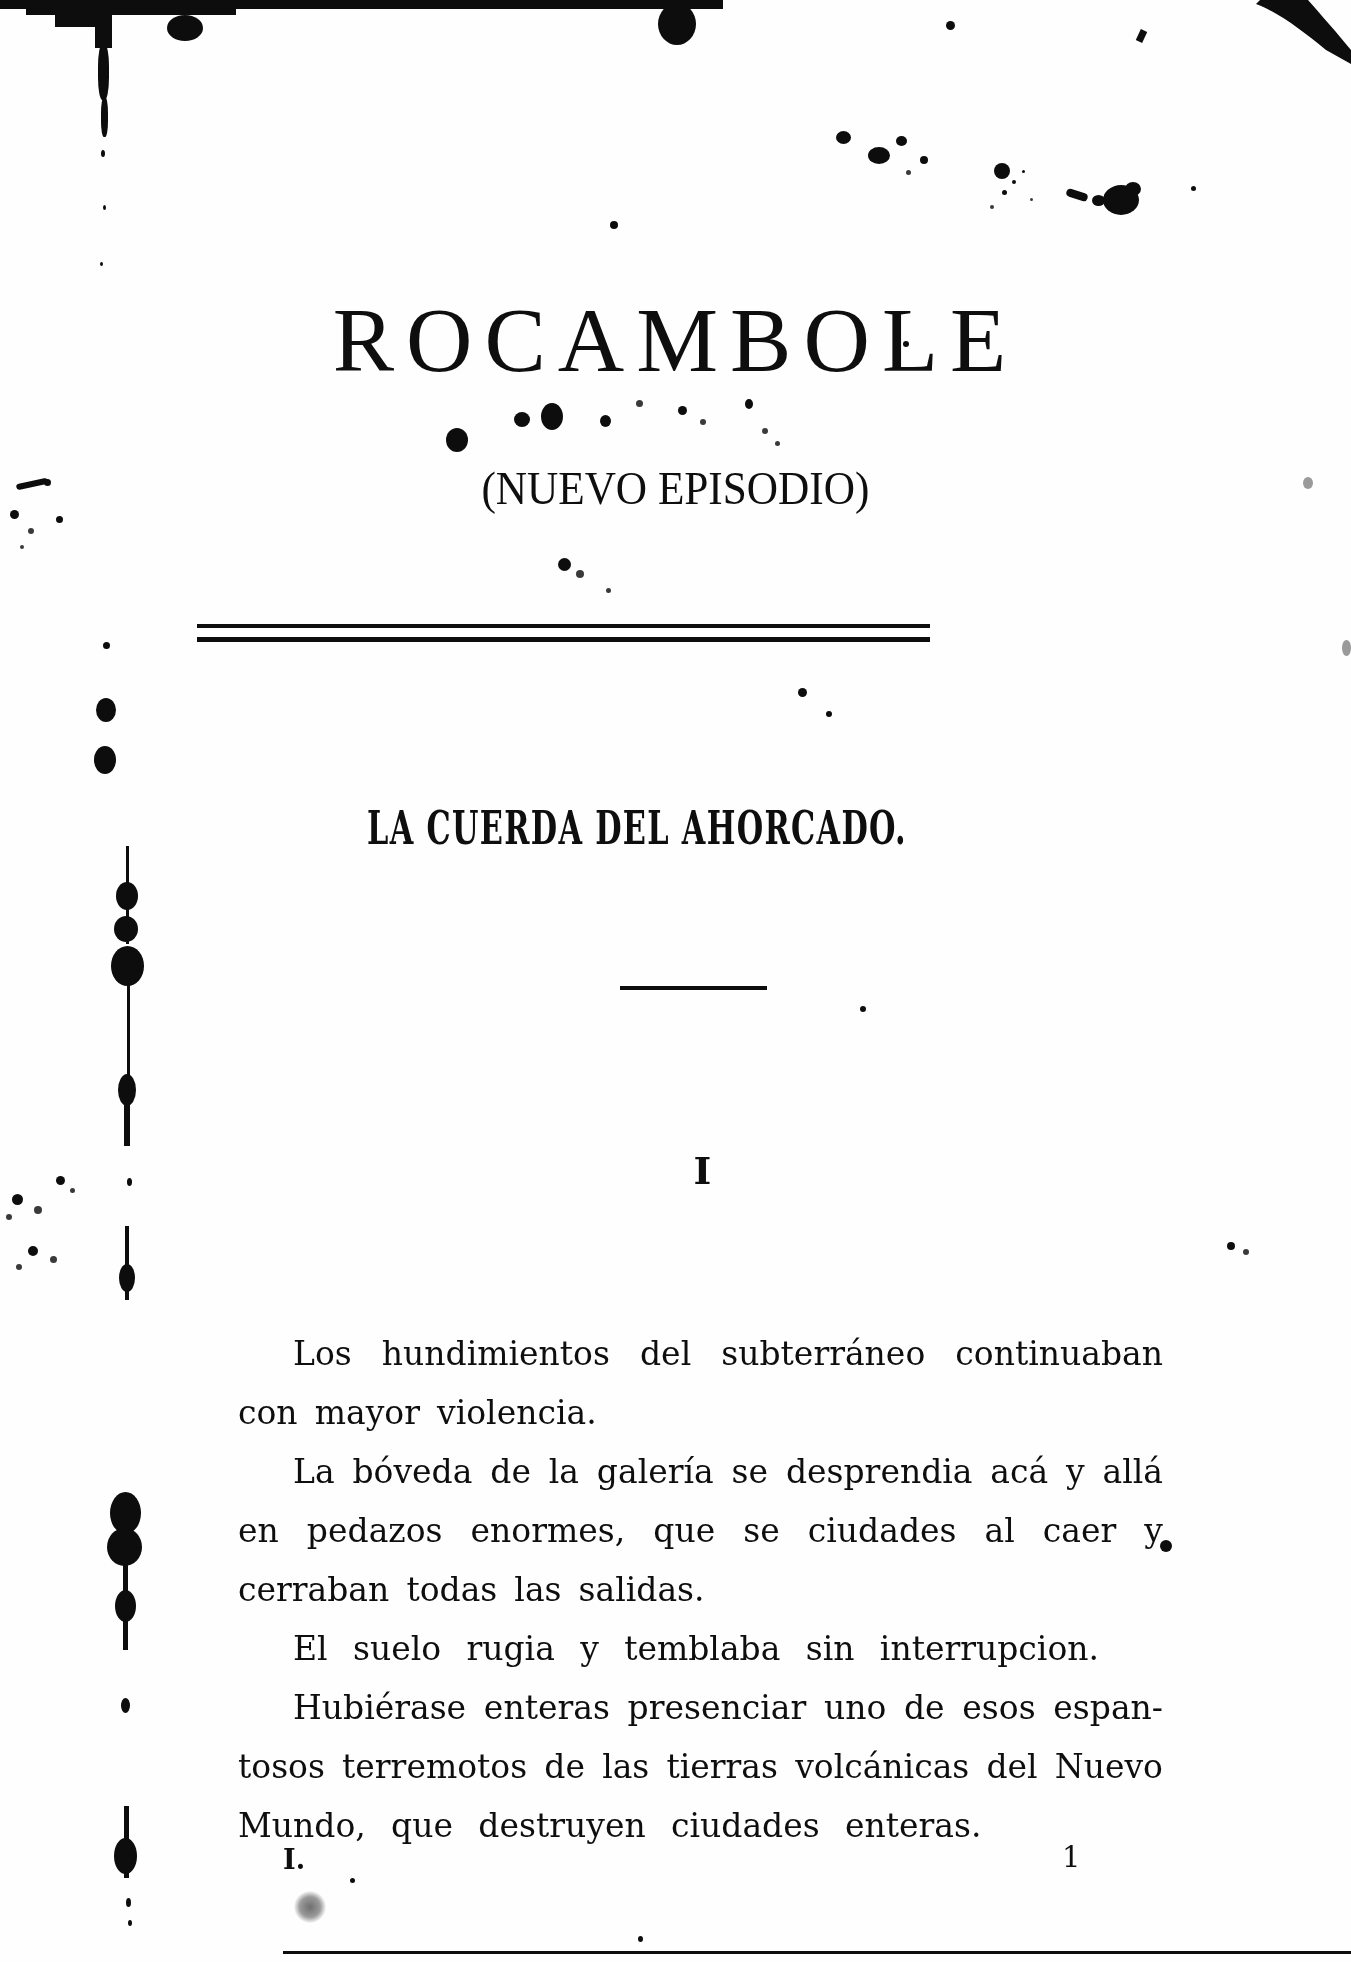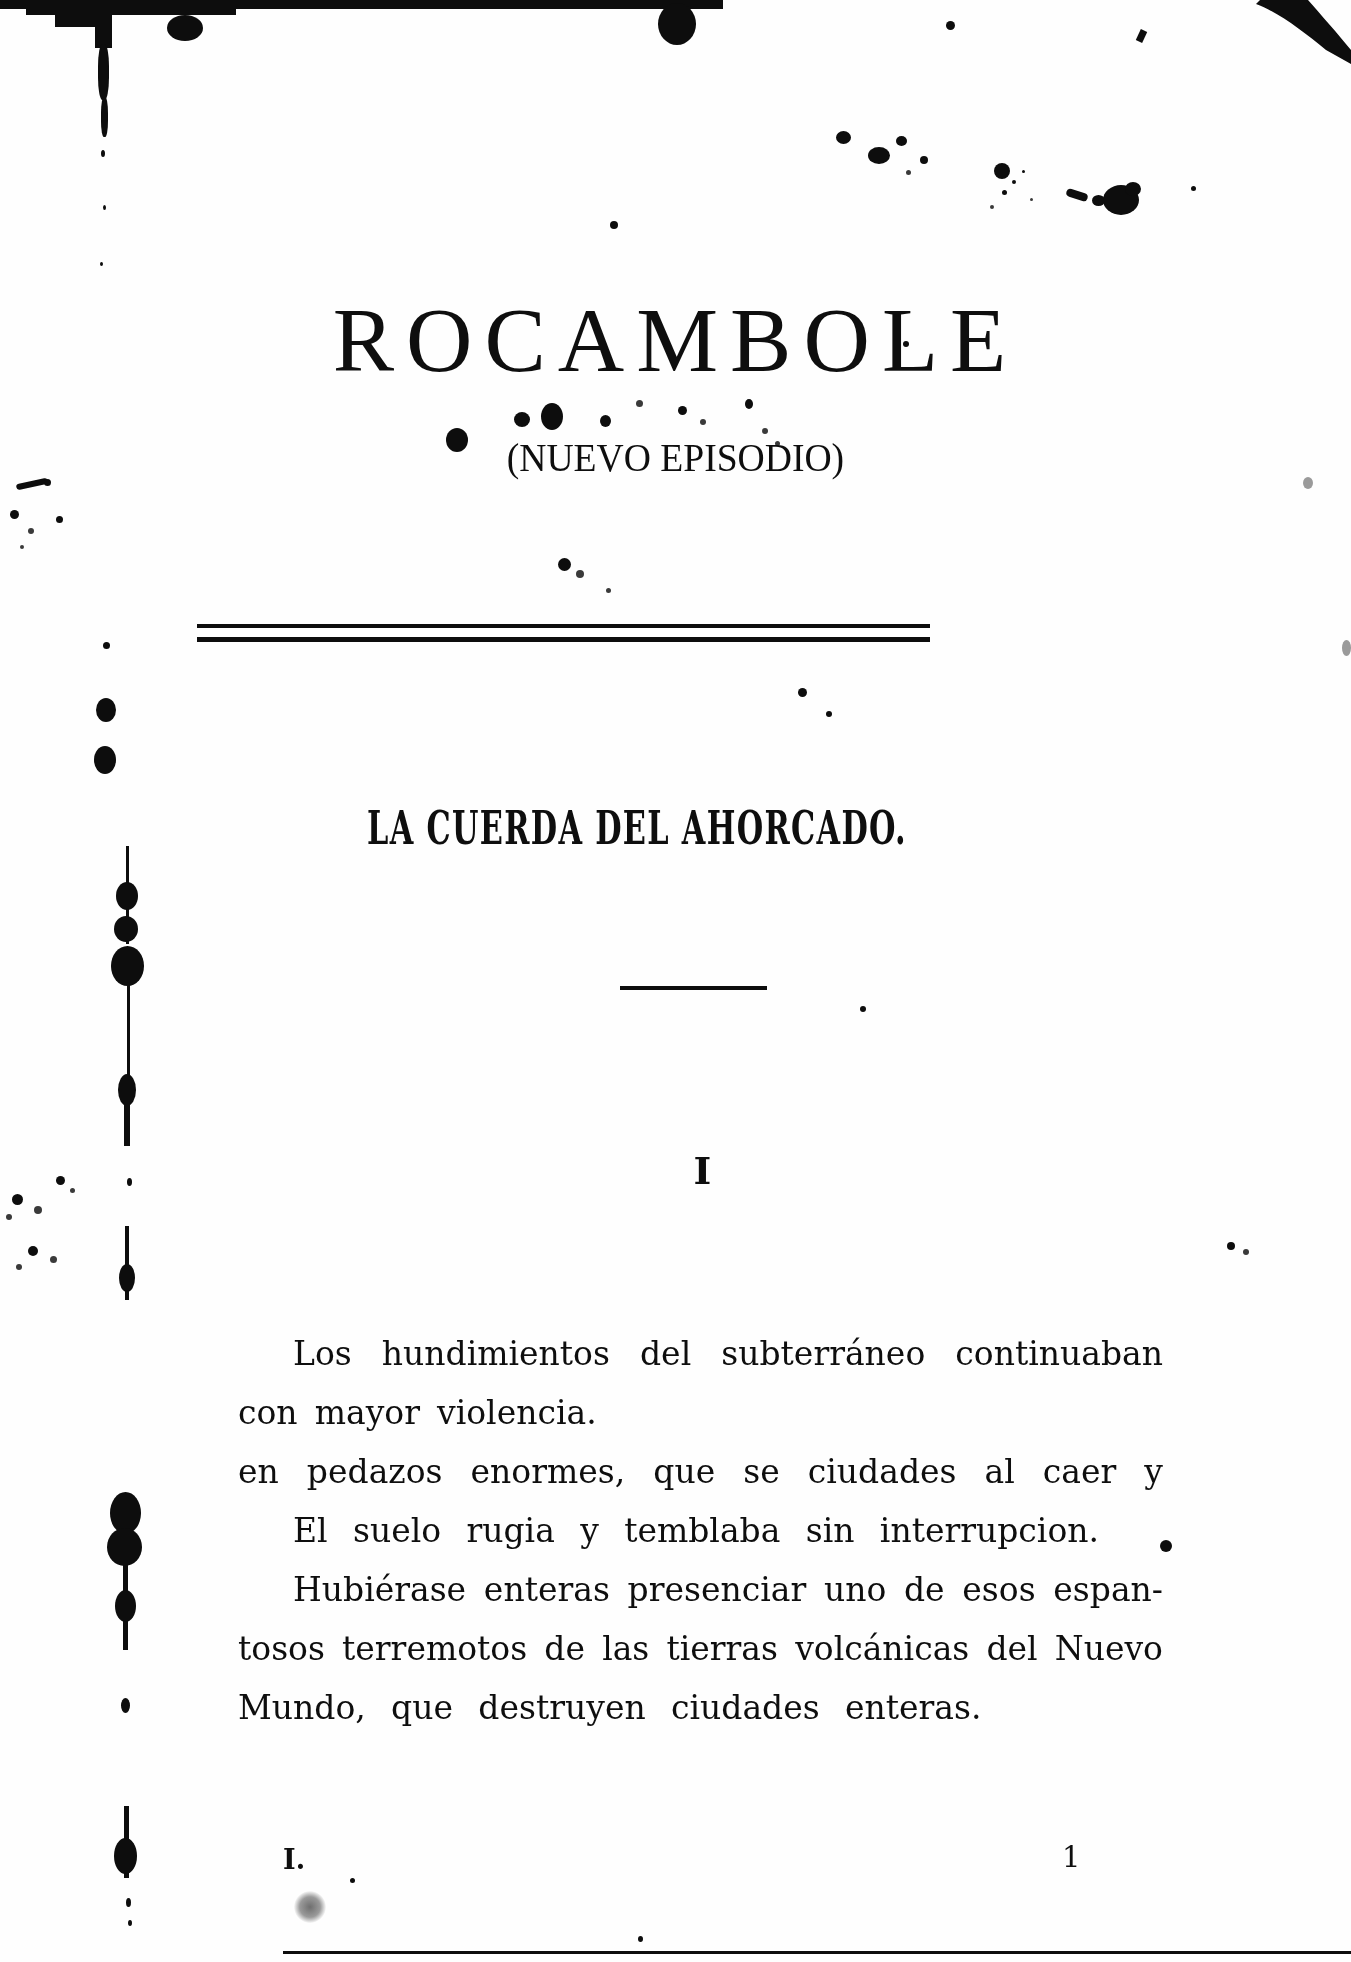--- a/index.html
+++ b/index.html
@@ -19,22 +19,22 @@
   .gray{background:#9a9a9a;}
   .smudge{position:absolute;border-radius:50%;
     background:radial-gradient(circle,#6f6f6f 0%,#9a9a9a 45%,rgba(255,255,255,0) 72%);}
   
   .title{
     position:absolute;top:294px;left:0;width:1351px;
     text-align:center;font-family:"Liberation Serif", serif;
     font-size:92px;line-height:1;letter-spacing:12px;font-weight:500;
   }
   .subtitle{
-    position:absolute;top:438px;left:0;width:1351px;text-align:center;
-    font-family:"Liberation Serif", serif;font-size:40px;line-height:1;
+    position:absolute;top:466px;left:0;width:1351px;text-align:center;
+    font-family:"Liberation Serif", serif;font-size:46px;line-height:1;
   }
   .subtitle span{display:inline-block;transform:scaleX(.94);transform-origin:center;}
   .double-rule{position:absolute;left:197px;top:624px;width:733px;}
   .double-rule .r1{height:4px;background:#0d0d0d;}
   .double-rule .r2{height:5px;background:#0d0d0d;margin-top:9px;}
   .heading{
     position:absolute;top:805px;left:-38px;width:1351px;text-align:center;
     font-size:46px;line-height:1;font-weight:bold;letter-spacing:2px;
   }
   .heading span{display:inline-block;transform:scaleX(.66);transform-origin:center;}
@@ -177,21 +177,23 @@
     <span>LA CUERDA DEL AHORCADO.</span>
   </div>
 
   <div class="short-rule"></div>
 
   <div class="chapter">I</div>
 
   <div class="body">
     <div class="line justify indent">Los hundimientos del subterráneo continuaban</div>
     <div class="line left">con mayor violencia.</div>
+    <div class="line justify indent">La bóveda de la galería se desprendia acá y allá</div>
     <div class="line justify">en pedazos enormes, que se ciudades al caer y</div>
+    <div class="line left">cerraban todas las salidas.</div>
     <div class="line left wider indent">El suelo rugia y temblaba sin interrupcion.</div>
     <div class="line justify indent">Hubiérase enteras presenciar uno de esos espan-</div>
     <div class="line justify">tosos terremotos de las tierras volcánicas del Nuevo</div>
     <div class="line left wider">Mundo, que destruyen ciudades enteras.</div>
   </div>
 
   <div class="sig">I.</div>
   <div class="pagenum">1</div>
 
 </div>

